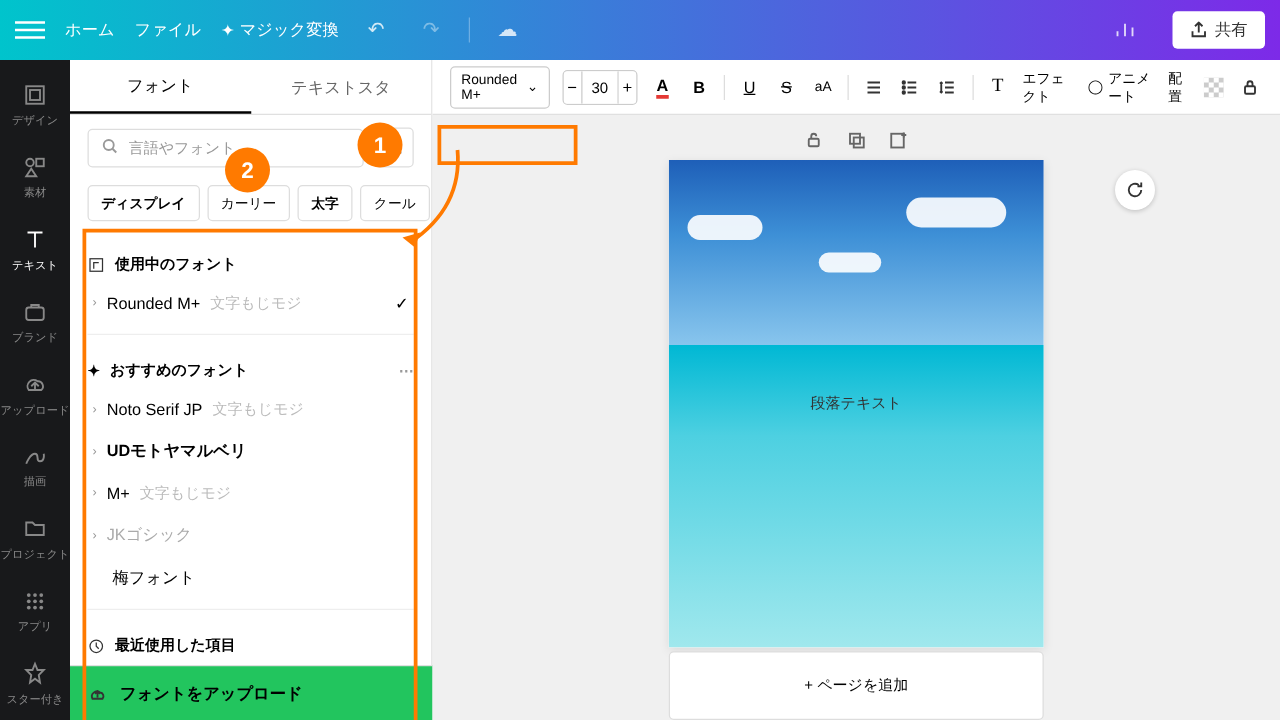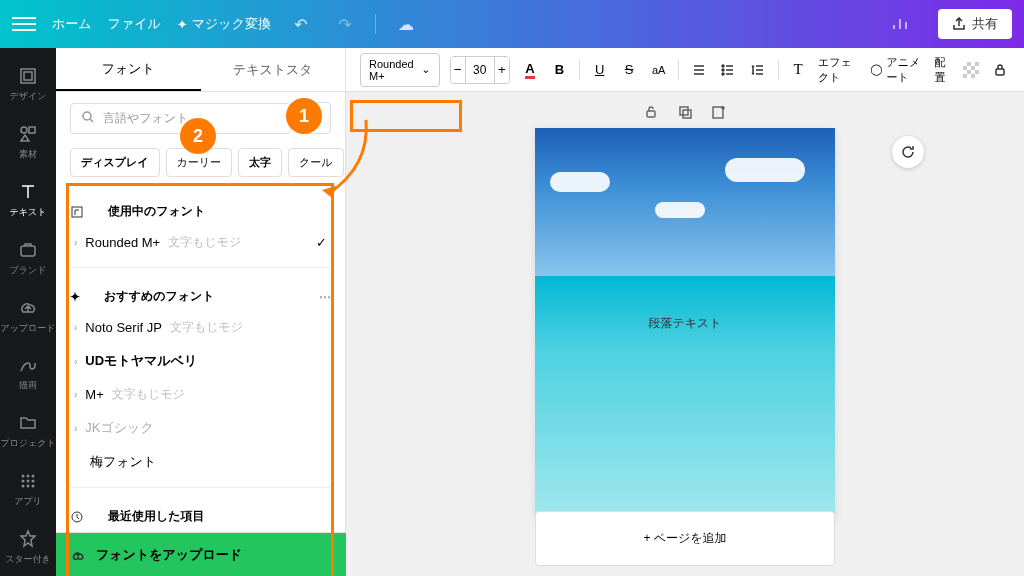--- a/index.html
+++ b/index.html
@@ -19,21 +19,21 @@
 .panel-tabs{display:flex;border-bottom:1px solid #e0e0e0;height:44px}
 .ptab{flex:1;display:flex;align-items:center;justify-content:center;font-size:13px;cursor:pointer;color:#666}
 .ptab.active{color:#000;font-weight:500;border-bottom:2px solid #000}
 .search-row{padding:10px 14px;display:flex;gap:8px;align-items:center}
 .search-box{flex:1;display:flex;align-items:flex-start;gap:8px;padding:6px 10px;border:1px solid #ddd;border-radius:4px;color:#999;font-size:12px}
 .filter-btn{width:32px;height:32px;display:flex;align-items:center;justify-content:center;cursor:pointer;border:1px solid #ddd;border-radius:4px}
 .chips{display:flex;gap:6px;padding:4px 14px 10px;overflow:hidden}
 .chip{padding:6px 10px;border:1px solid #ddd;border-radius:4px;font-size:11px;cursor:pointer;white-space:nowrap}
 .chip.b{font-weight:700;}
 .section{padding:10px 14px 4px}
-.sec-head{display:flex;align-items:center;gap:24px;font-size:12px;font-weight:600;padding:6px 0}
+.sec-head{display:flex;align-items:center;gap:8px;font-size:12px;font-weight:600;padding:6px 0}
 .font-item{display:flex;align-items:center;gap:8px;padding:8px 4px;font-size:13px;cursor:pointer}
 .chev{color:#999;font-size:10px}
 .sample{color:#bbb;font-size:12px}
 .check{margin-left:auto}
 .left-bottom{position:absolute;left:56px;bottom:0;width:290px;height:44px;background:#22c55e;border-top:1px solid #e0e0e0;display:flex;align-items:center;padding:0 14px;gap:10px;font-size:13px;font-weight:600;cursor:pointer}
 .toolbar{position:absolute;left:346px;top:48px;right:0;height:44px;background:#fff;border-bottom:1px solid #e0e0e0;display:flex;align-items:center;padding:0 14px;gap:10px}
 .font-sel{display:flex;align-items:center;border:1px solid #ccc;border-radius:4px;padding:4px 8px;font-size:11px;width:100px;justify-content:space-between;cursor:pointer}
 .size-ctrl{display:flex;align-items:center;border:1px solid #ccc;border-radius:4px;overflow:hidden}
 .size-btn{width:24px;height:26px;display:flex;align-items:center;justify-content:center;cursor:pointer;border:none;background:#fff}
 .size-val{width:30px;text-align:center;font-size:12px;border:none;border-left:1px solid #ccc;border-right:1px solid #ccc;height:26px}
@@ -46,21 +46,21 @@
 .cw{position:absolute;top:36px;left:50%;transform:translateX(-50%);width:300px;height:390px;background:#fff;box-shadow:0 2px 8px rgba(0,0,0,.1)}
 .beach{width:100%;height:100%;position:relative;overflow:hidden}
 .sky{height:38%;background:linear-gradient(#1e5fb8 0%,#3d8fd6 40%,#88c5ed 100%);position:relative}
 .cloud{position:absolute;background:#fff;border-radius:20px;opacity:.9}
 .c1{width:60px;height:20px;top:30%;left:5%}
 .c2{width:80px;height:24px;top:20%;right:10%}
 .c3{width:50px;height:16px;top:50%;left:40%}
 .sea{height:62%;background:linear-gradient(#00b8d4 0%,#4dd0e1 30%,#a0e8ed 100%);position:relative}
 .para{position:absolute;top:50%;left:50%;transform:translate(-50%,-50%);font-size:12px;color:#333}
 .refresh-fab{position:absolute;top:44px;right:100px;width:32px;height:32px;background:#fff;border-radius:50%;box-shadow:0 1px 4px rgba(0,0,0,.2);display:flex;align-items:center;justify-content:center;cursor:pointer}
-.add-page{position:absolute;bottom:10px;left:50%;transform:translateX(-50%);width:300px;padding:18px;background:#fff;border:1px solid #ddd;border-radius:4px;text-align:center;font-size:12px;cursor:pointer}
+.add-page{position:absolute;bottom:0;left:50%;transform:translateX(-50%);width:300px;padding:18px;background:#fff;border:1px solid #ddd;border-radius:4px;text-align:center;font-size:12px;cursor:pointer}
 
 .anno{position:absolute;pointer-events:none}
 .anno-box{border:3px solid #ff7a00;position:absolute}
 .badge{width:36px;height:36px;background:#ff7a00;border-radius:50%;color:#fff;font-weight:700;font-size:18px;display:flex;align-items:center;justify-content:center;position:absolute}
 </style>
 </head>
 <body>
 
 <div class="header">
   <div class="menu-btn">

